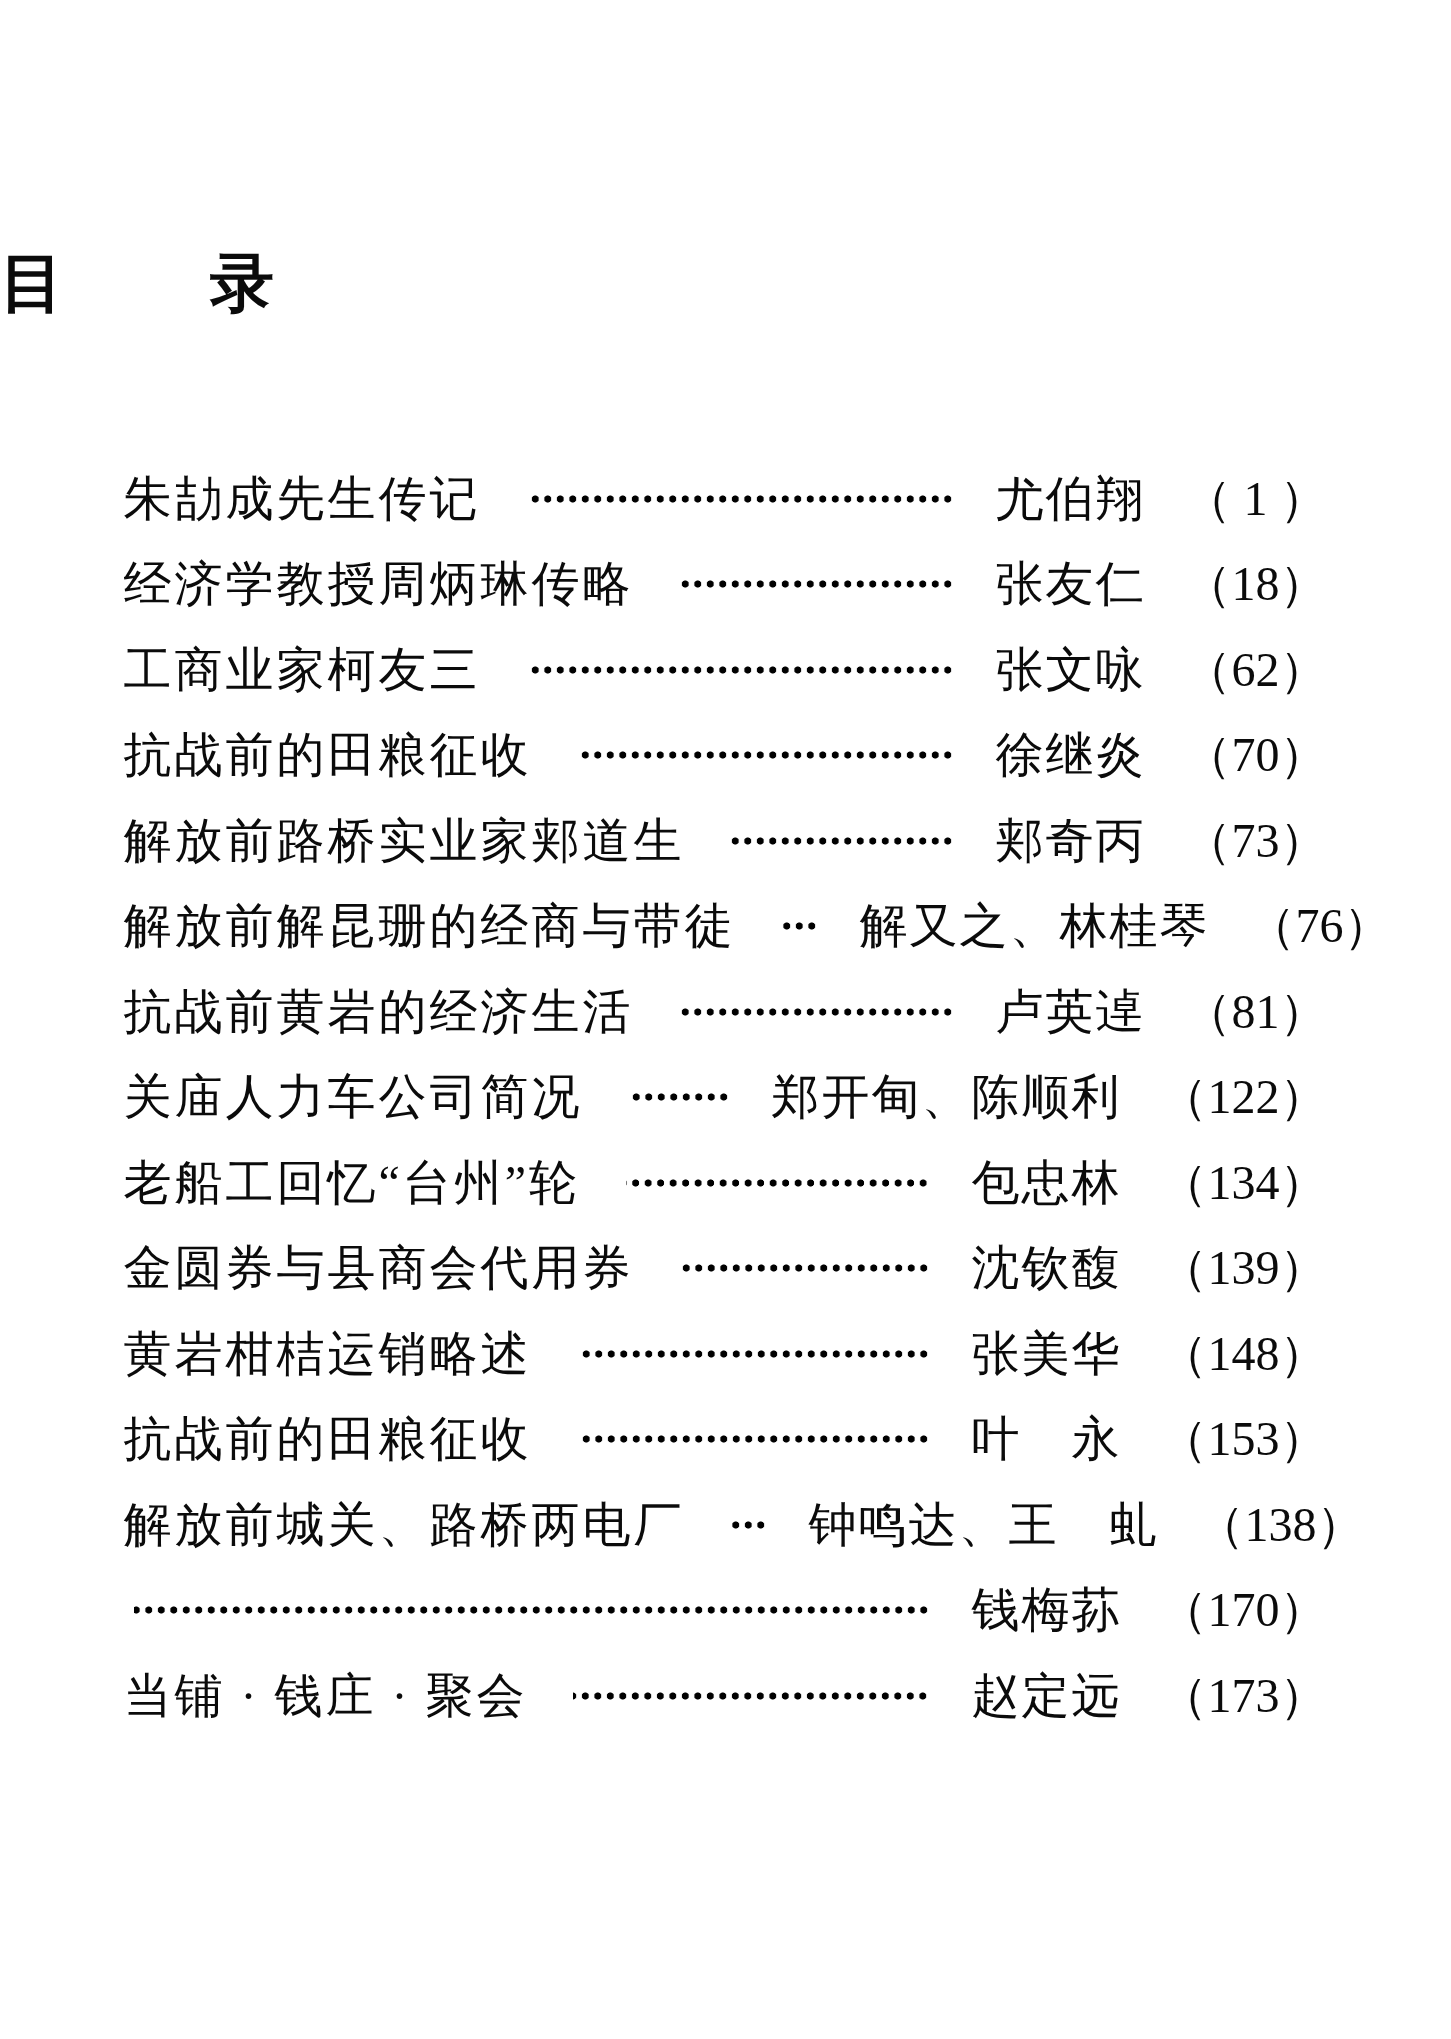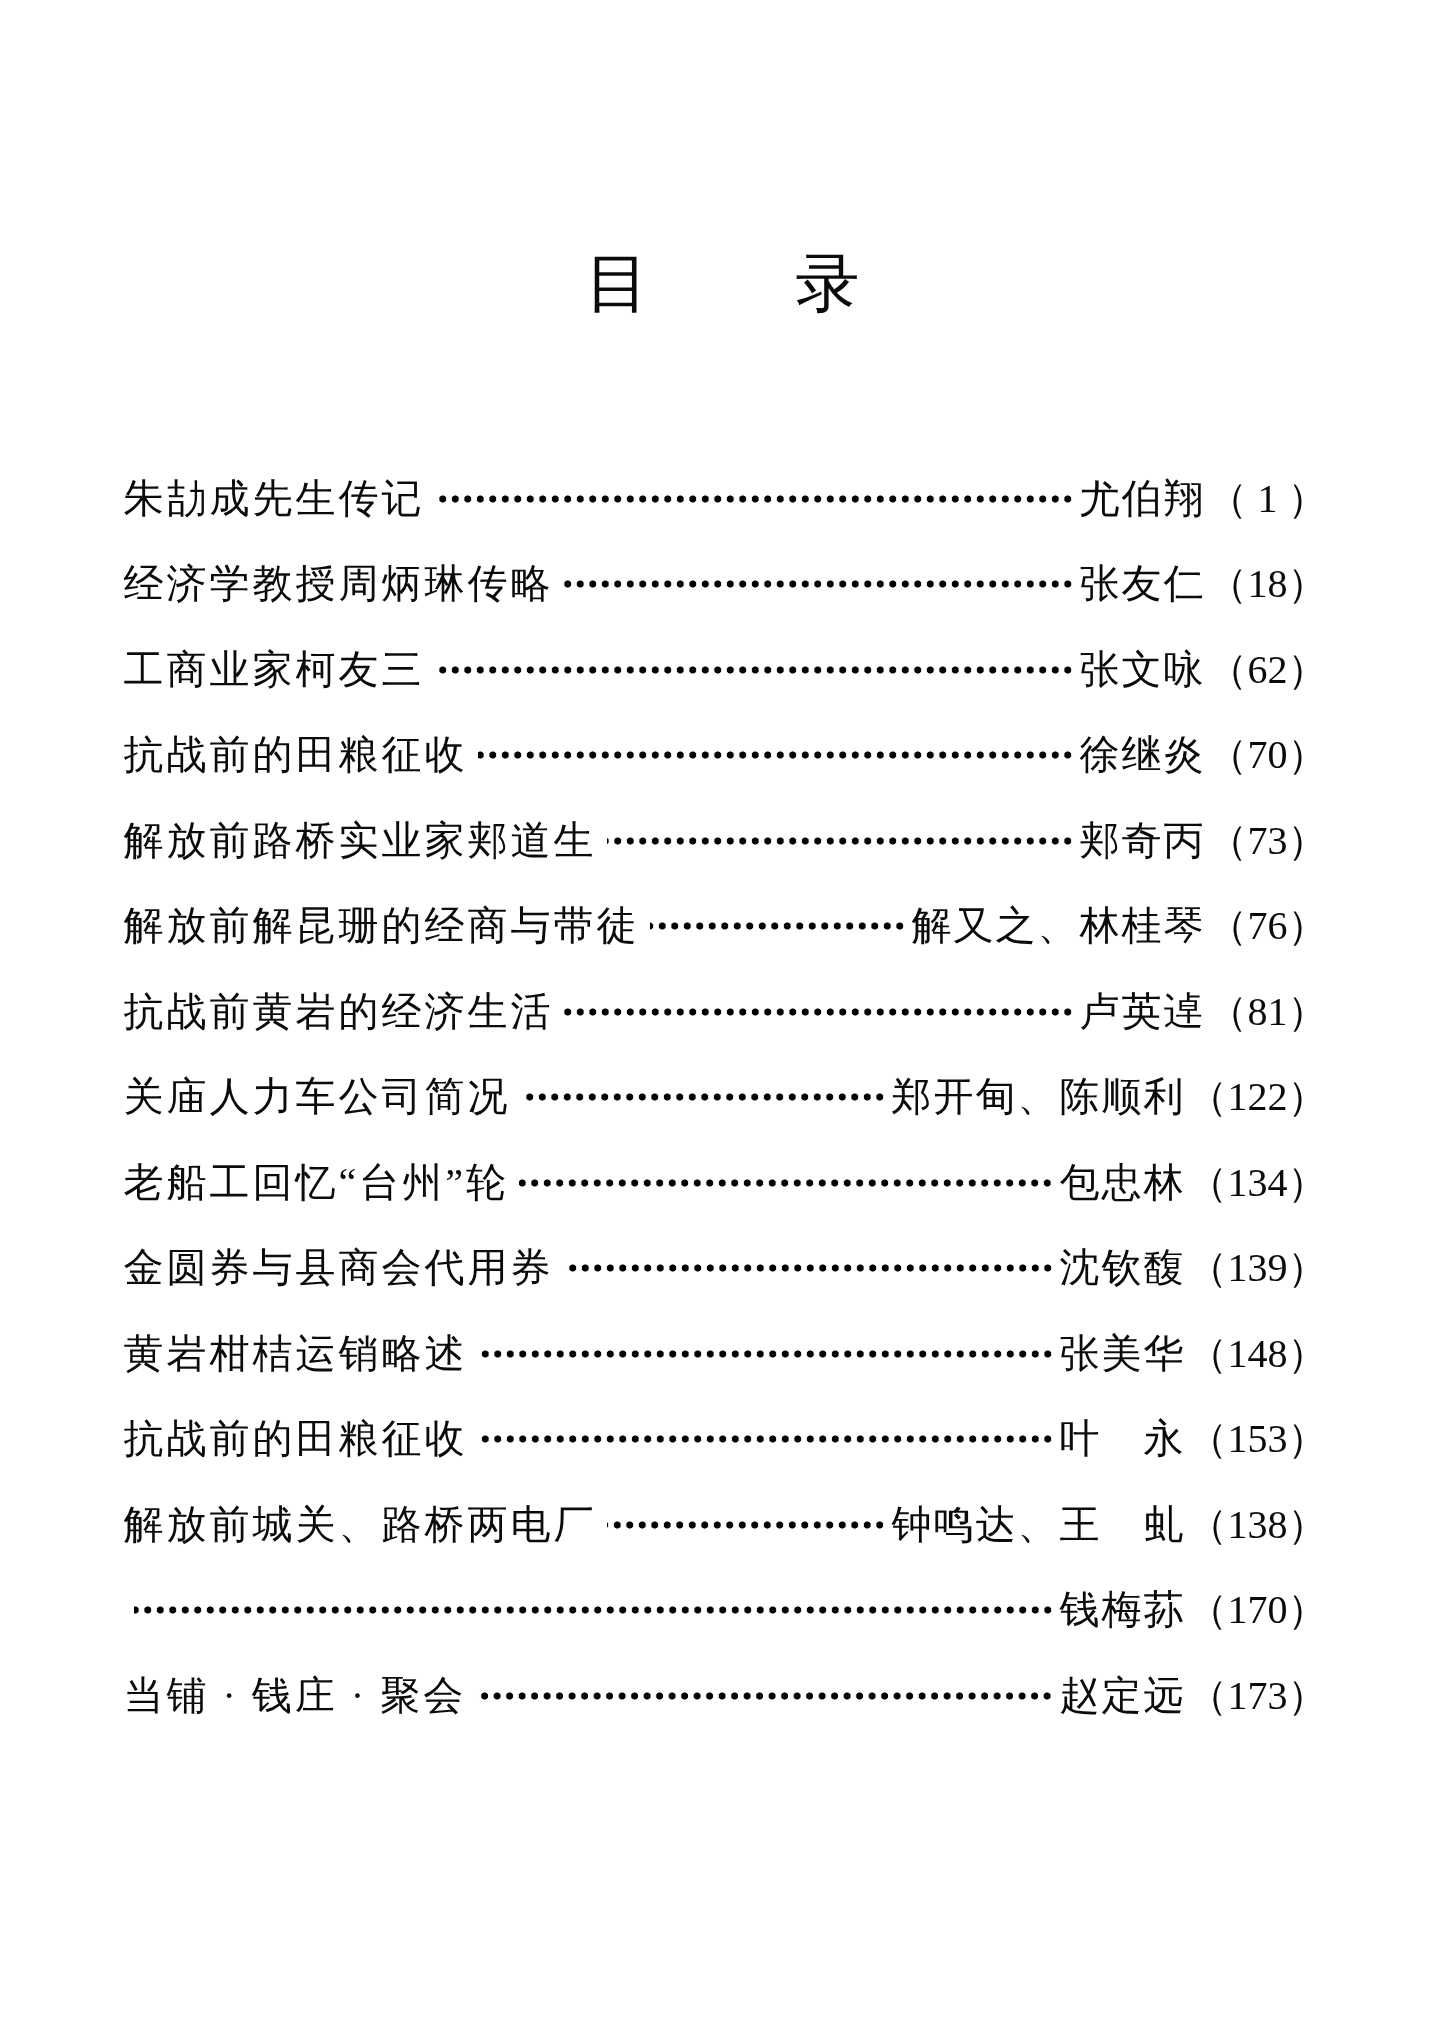--- a/index.html
+++ b/index.html
@@ -12,39 +12,39 @@
     width: 1451px;
     height: 2039px;
     margin: 0 auto;
     background: #ffffff;
     color: #0b0b0b;
     font-family: "Liberation Serif", "DejaVu Serif", serif;
     overflow: hidden;
   }
   .toc-title {
     padding-top: 252px;
-    text-align: center;
     font-size: 64px;
-    font-weight: 400;
+    font-weight: 700;
     letter-spacing: 6px;
     line-height: 1;
   }
   .toc-list {
     width: 1204px;
     margin: 140px auto 0 auto;
     display: flex;
     flex-direction: column;
   }
   .toc-row {
     display: flex;
     align-items: center;
     height: 85.5px;
-    font-size: 40px;
+    font-size: 48px;
     line-height: 1;
     white-space: nowrap;
+    gap: 36px;
   }
   .row-title {
     letter-spacing: 3px;
     flex: 0 0 auto;
   }
   .leader {
     flex: 1 1 auto;
     min-width: 36px;
     height: 16px;
     margin: 0 6px 0 10px;

